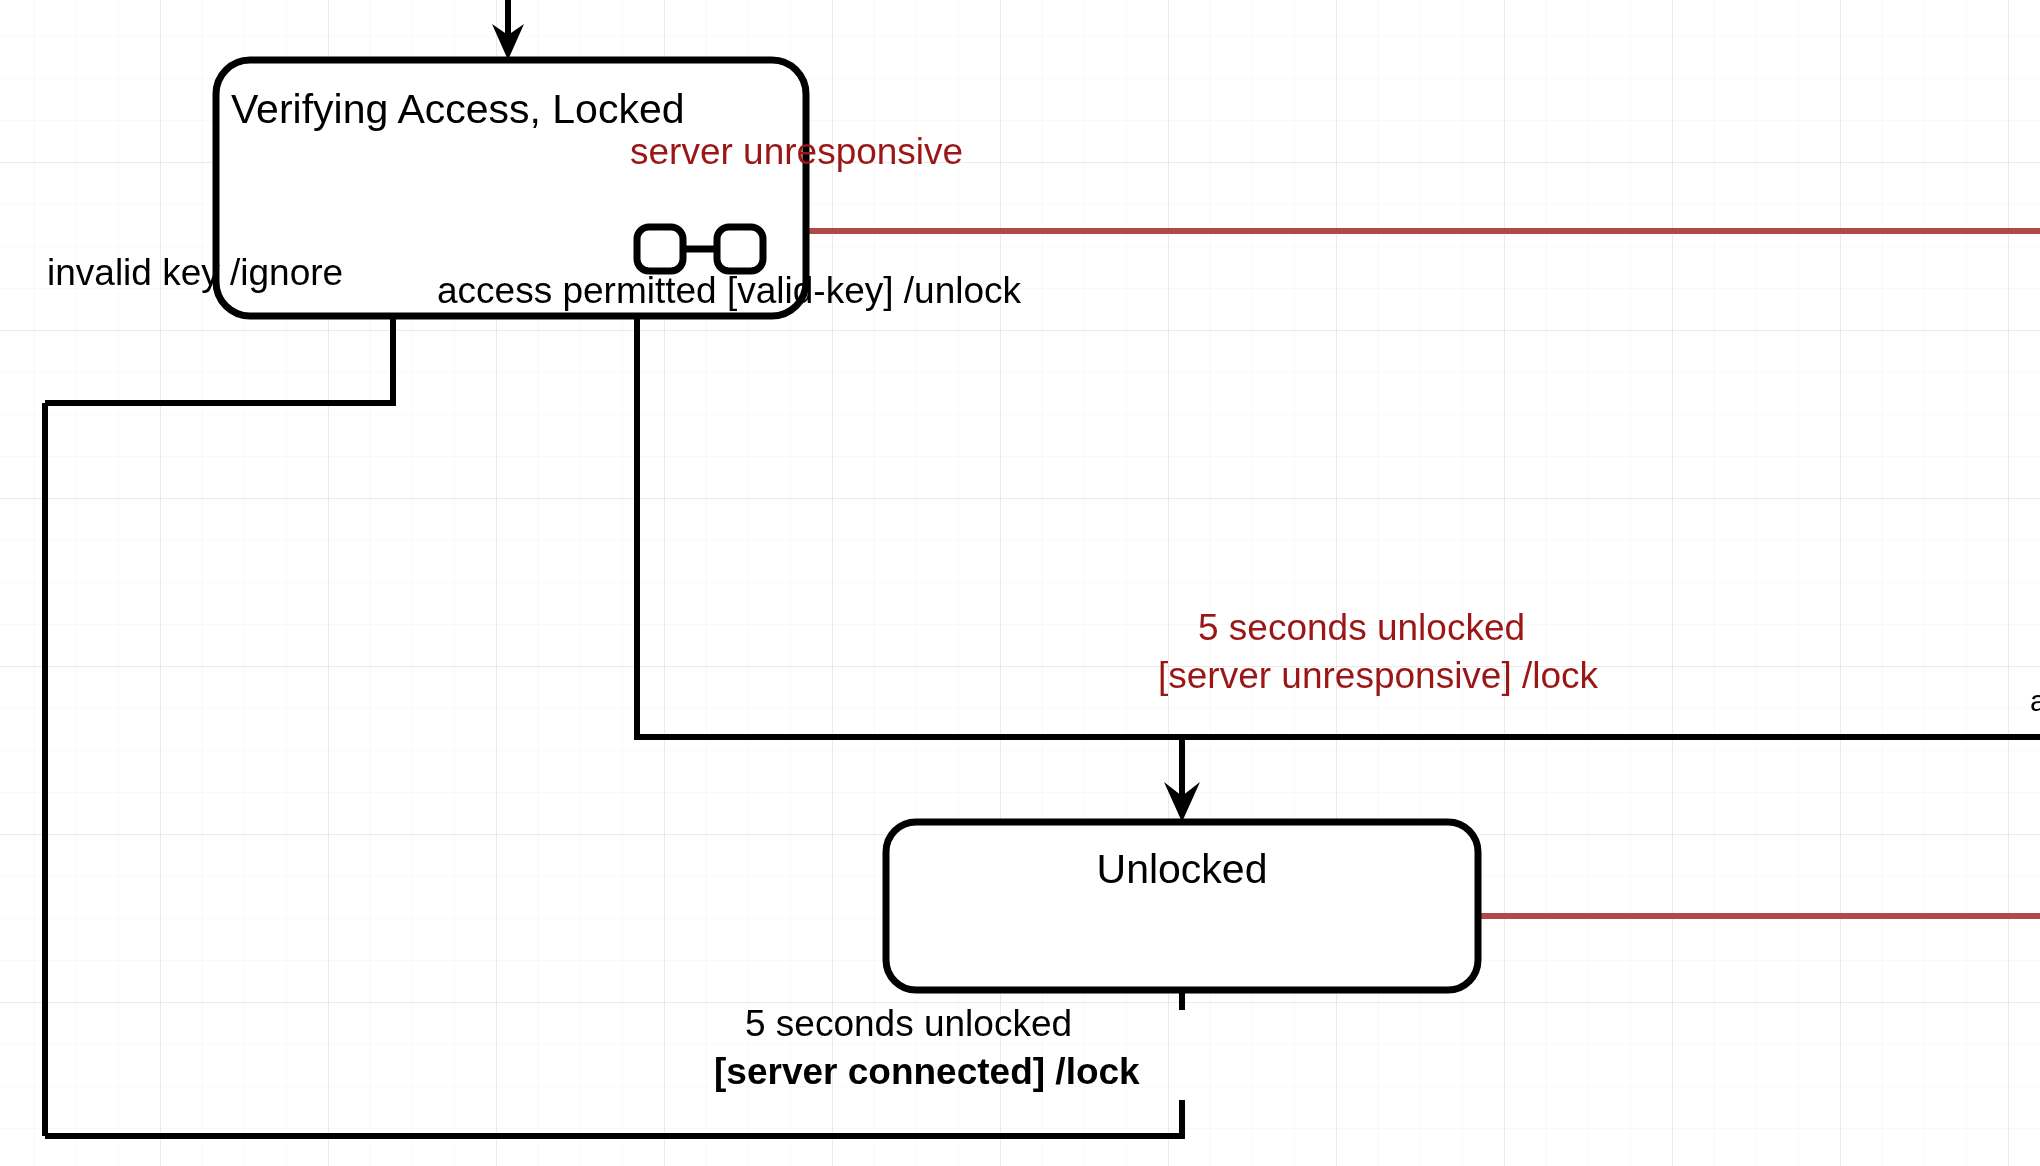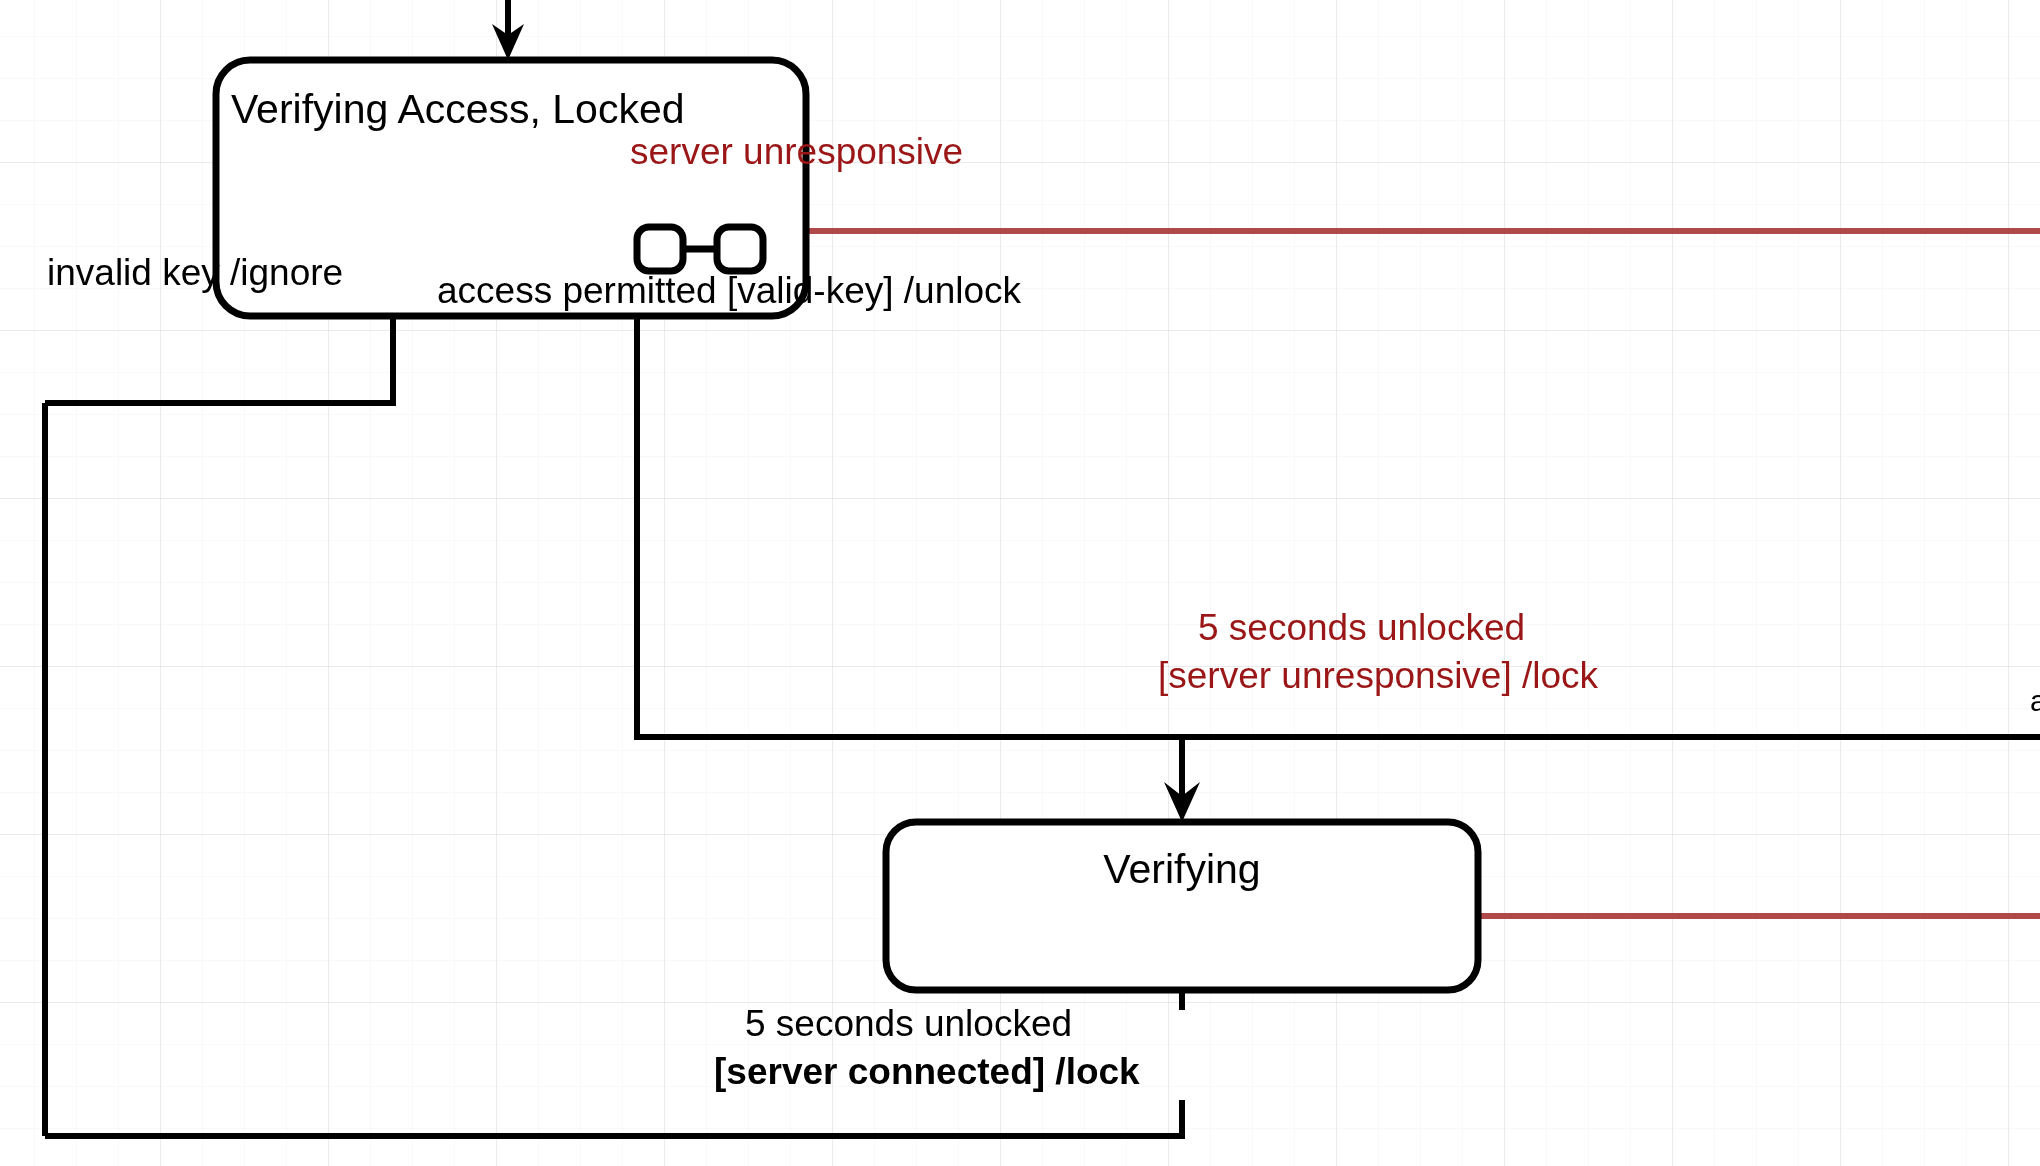--- a/index.html
+++ b/index.html
@@ -105,21 +105,21 @@
     </g>
 
     <g>
       <rect x="886" y="822" width="592" height="168" rx="30" ry="30" fill="#ffffff" stroke="#000000" stroke-width="7"></rect>
     </g>
 
   </svg>
 
   <div class="state-title" style="left:231px; top:86px; font-size:41px;">Verifying Access, Locked</div>
 
-  <div class="state-title" style="left:886px; top:846px; width:592px; text-align:center; font-size:41px;">Verifying</div>
+  <div class="state-title" style="left:886px; top:846px; width:592px; text-align:center; font-size:41px;">Unlocked</div>
 
   <div class="lbl" style="left:47px; top:252px; font-size:37px;text-align:right;">invalid key /ignore</div>
 
   <div class="lbl" style="left:437px; top:270px; font-size:37px;">access permitted [valid-key] /unlock</div>
 
   <div class="lbl" style="left:745px; top:1003px; font-size:37px;">5 seconds unlocked</div>
 
   <div class="lbl" style="left:714px; top:1051px; font-size:37px;font-weight:bold;">[server connected] /lock</div>
 
   <div class="lbl lbl-red" style="left:630px; top:131px; font-size:37px;">server unresponsive</div>

